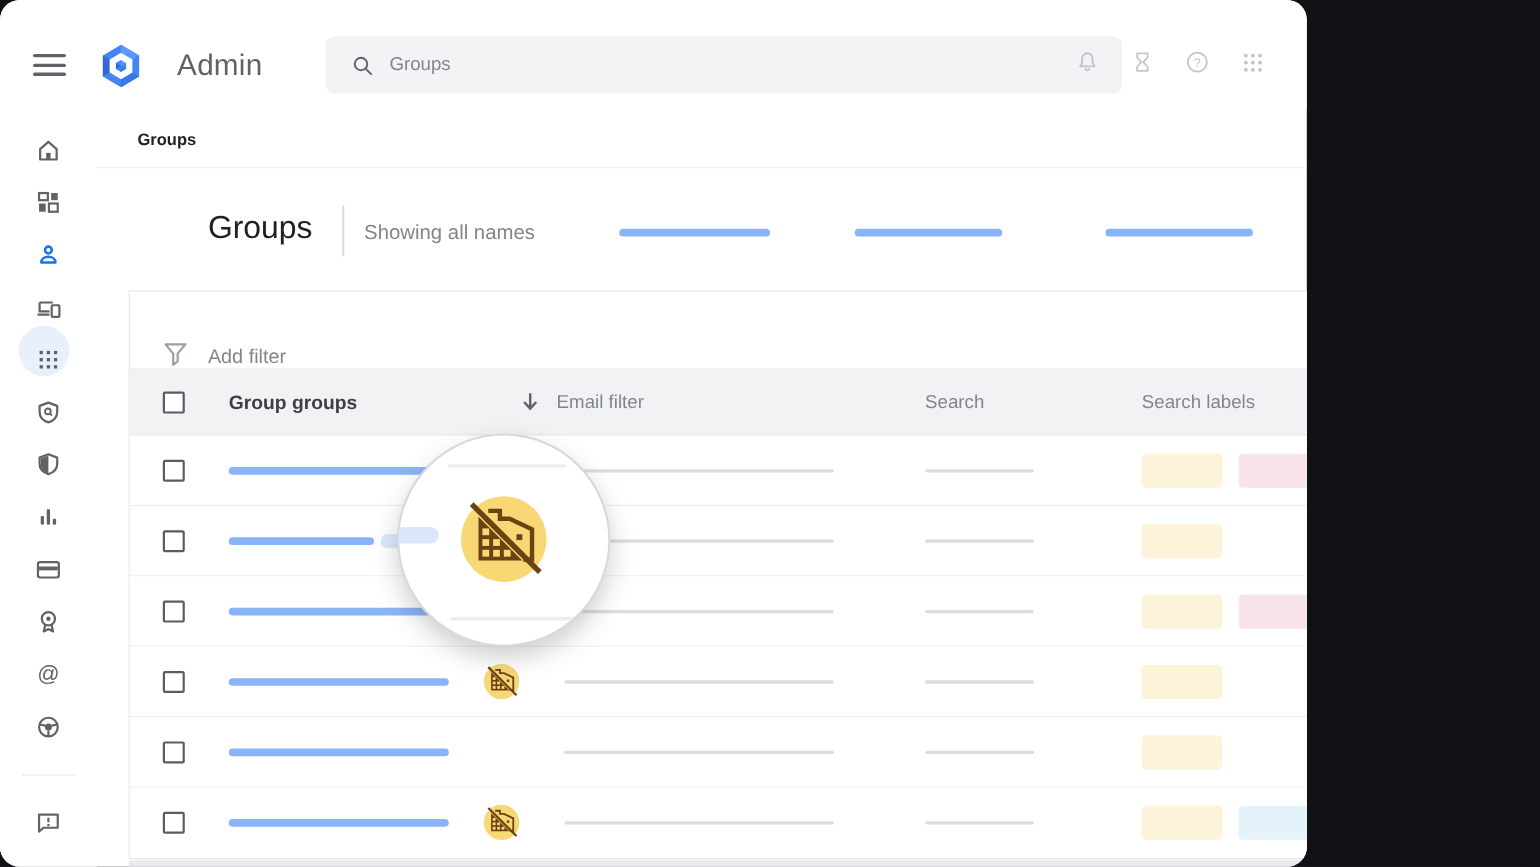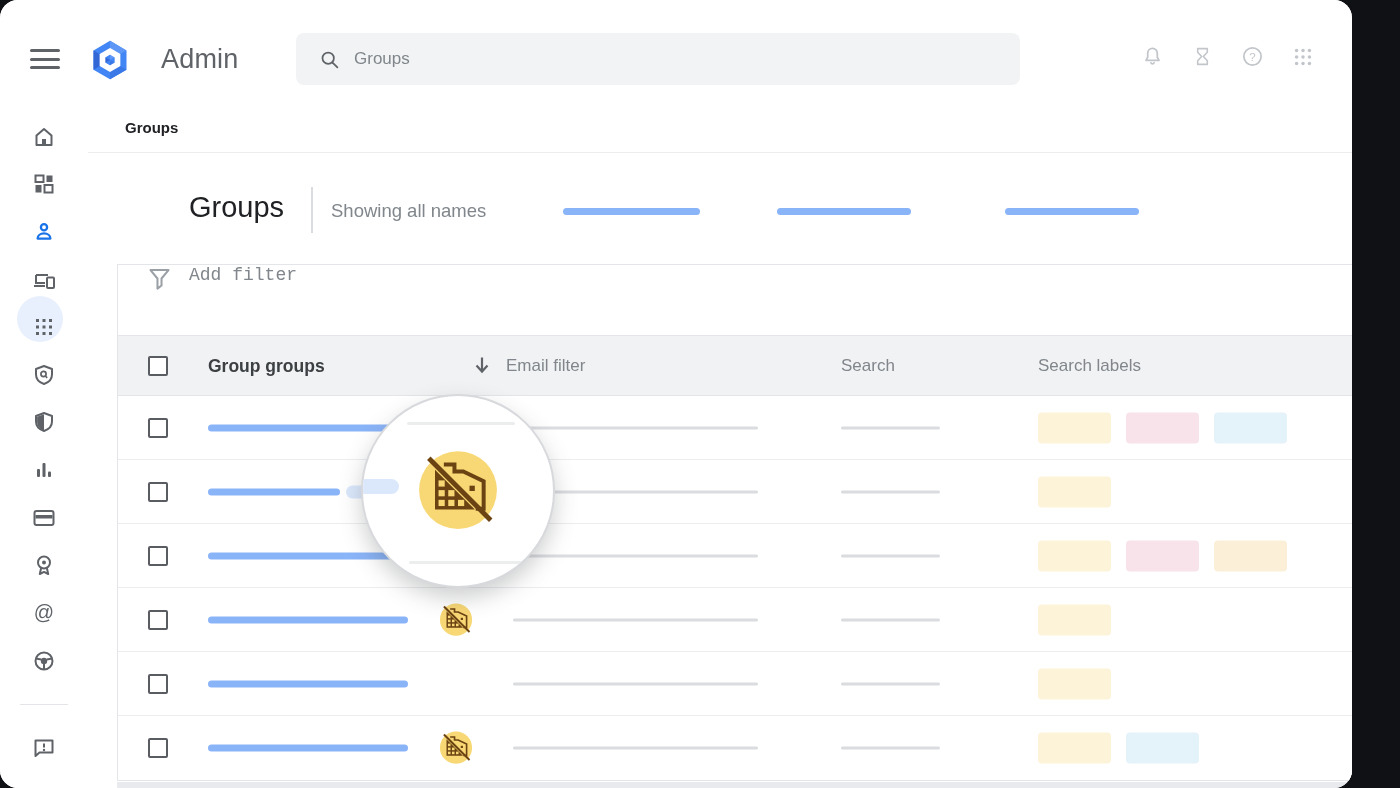--- a/index.html
+++ b/index.html
@@ -1,17 +1,17 @@
 <!DOCTYPE html>
 <html><head>
 <meta charset="utf-8">
 <style>
   * { margin:0; padding:0; box-sizing:border-box; }
   html,body { width:1400px; height:788px; background:#101114; font-family:"Liberation Sans","DejaVu Sans",sans-serif; }
-  .card { position:absolute; inset:0; width:1352px; height:788px; background:#fff; border-radius:18px; overflow:hidden; }
+  .card { position:absolute; inset:0; width:1188px; height:788px; background:#fff; border-radius:18px; overflow:hidden; }
 
   
   .topbar { position:absolute; left:0; top:0; width:100%; height:100px; background:#fff; }
   .hamburger { position:absolute; left:30px; top:49px; width:30px; height:22px; cursor:pointer; }
   .hamburger span { display:block; height:3px; background:#5f6368; border-radius:2px; margin-bottom:5.5px; }
   .logo { position:absolute; left:88px; top:38px; width:44px; height:44px; }
   .app-name { position:absolute; left:161px; top:44px; font-size:27px; color:#5f6368; letter-spacing:.2px; }
   .searchbar { position:absolute; left:296px; top:33px; width:724px; height:52px; background:#f1f3f4; border-radius:8px; display:flex; align-items:center; }
   .searchbar svg { margin-left:23px; }
   .search-text { margin-left:14px; font-size:17px; color:#80868b; }
@@ -29,21 +29,21 @@
   .sb-divider { position:absolute; left:20px; width:48px; height:1px; background:#e3e5e8; top:604px; }
 
   
   .page-title { position:absolute; left:189px; top:191px; font-size:29px; color:#202124; }
   .title-divider { position:absolute; left:311px; top:187px; width:2px; height:46px; background:#dadce0; }
   .page-subtitle { position:absolute; left:331px; top:200px; font-size:18.5px; color:#80868b; }
   .head-pill { position:absolute; top:208px; height:7px; border-radius:4px; background:#8ab4f8; }
 
   
   .tablewrap { position:absolute; left:117px; top:264px; width:1242px; border:1px solid #e3e5e8; background:#fff; }
-  .filter-row { position:relative; height:71px; border-bottom:1px solid #e3e5e8; display:flex; align-items:flex-start; cursor:pointer;font-family:Liberation Mono, monospace; }
+  .filter-row { position:relative; height:71px; border-bottom:1px solid #e3e5e8; display:flex; align-items:flex-end; cursor:pointer; }
   .filter-row svg { margin-left:28px; color:#9aa0a6; }
   .filter-label { margin-left:16px; font-size:18px; color:#80868b; }
   .header-row { position:relative; height:60px; background:#f1f2f3; border-bottom:1px solid #e3e5e8; }
   .hdr { position:absolute; top:50%; transform:translateY(-50%); font-size:17px; color:#80868b; }
   .hdr.first { font-weight:bold; color:#3c4043; font-size:17.5px; }
   .sort-arrow { position:absolute; left:352px; top:17px; color:#5f6368; }
   .cbx { position:absolute; left:30px; top:50%; transform:translateY(-50%); width:20px; height:20px; border:2px solid #595d62; border-radius:2px; background:#fff; cursor:pointer; }
   .trow { position:relative; height:64px; border-bottom:1px solid #ebedef; background:#fff; }
   .trow:last-child { border-bottom:none; }
   .name-line { position:absolute; left:90px; top:50%; transform:translateY(-50%); height:7px; border-radius:4px; background:#8ab4f8; }

